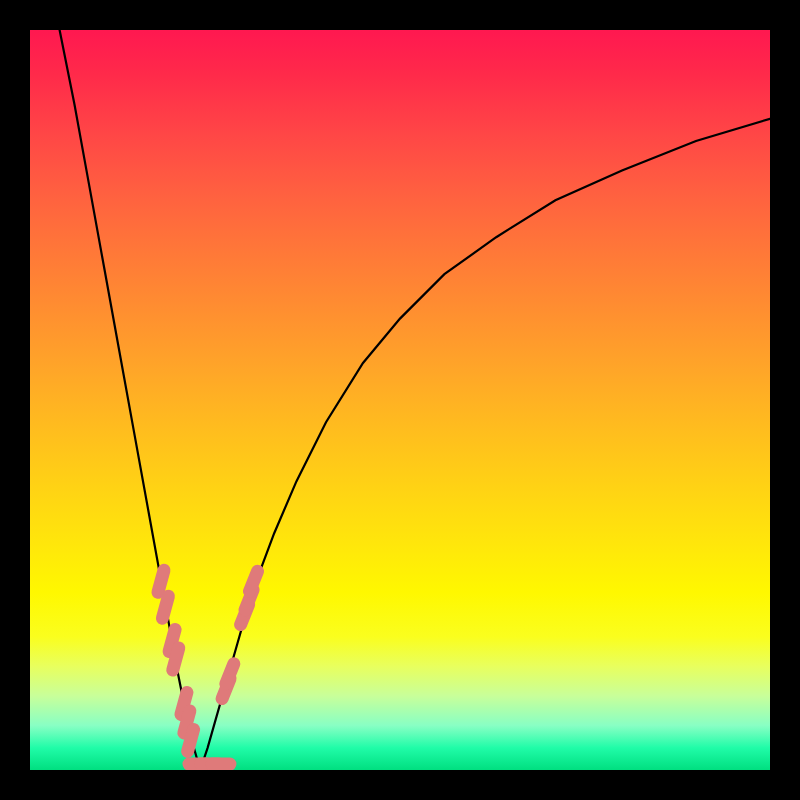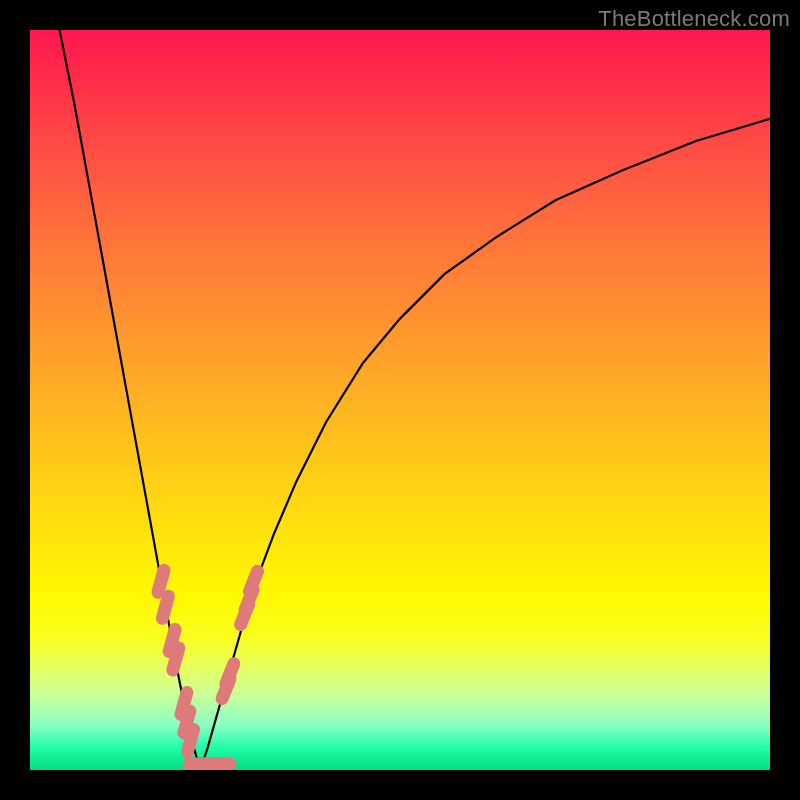--- a/index.html
+++ b/index.html
@@ -88,14 +88,13 @@
           <line x1="170.82" y1="734.08" x2="188.82" y2="734.08" stroke="#df7a7a" stroke-width="13" stroke-linecap="round"></line>
           <line x1="181.92" y1="734.08" x2="199.92" y2="734.08" stroke="#df7a7a" stroke-width="13" stroke-linecap="round"></line>
           <line x1="192.10" y1="668.60" x2="200.10" y2="648.60" stroke="#df7a7a" stroke-width="13" stroke-linecap="round"></line>
           <line x1="195.80" y1="653.80" x2="203.80" y2="633.80" stroke="#df7a7a" stroke-width="13" stroke-linecap="round"></line>
           <line x1="210.60" y1="594.60" x2="218.60" y2="574.60" stroke="#df7a7a" stroke-width="13" stroke-linecap="round"></line>
           <line x1="215.04" y1="579.80" x2="223.04" y2="559.80" stroke="#df7a7a" stroke-width="13" stroke-linecap="round"></line>
           <line x1="219.48" y1="561.30" x2="227.48" y2="541.30" stroke="#df7a7a" stroke-width="13" stroke-linecap="round"></line>
         </g>
     </svg>
   </div>
-  <div class="watermark">TheBottleneck.com</div>
 </div>
 
 </body></html>

